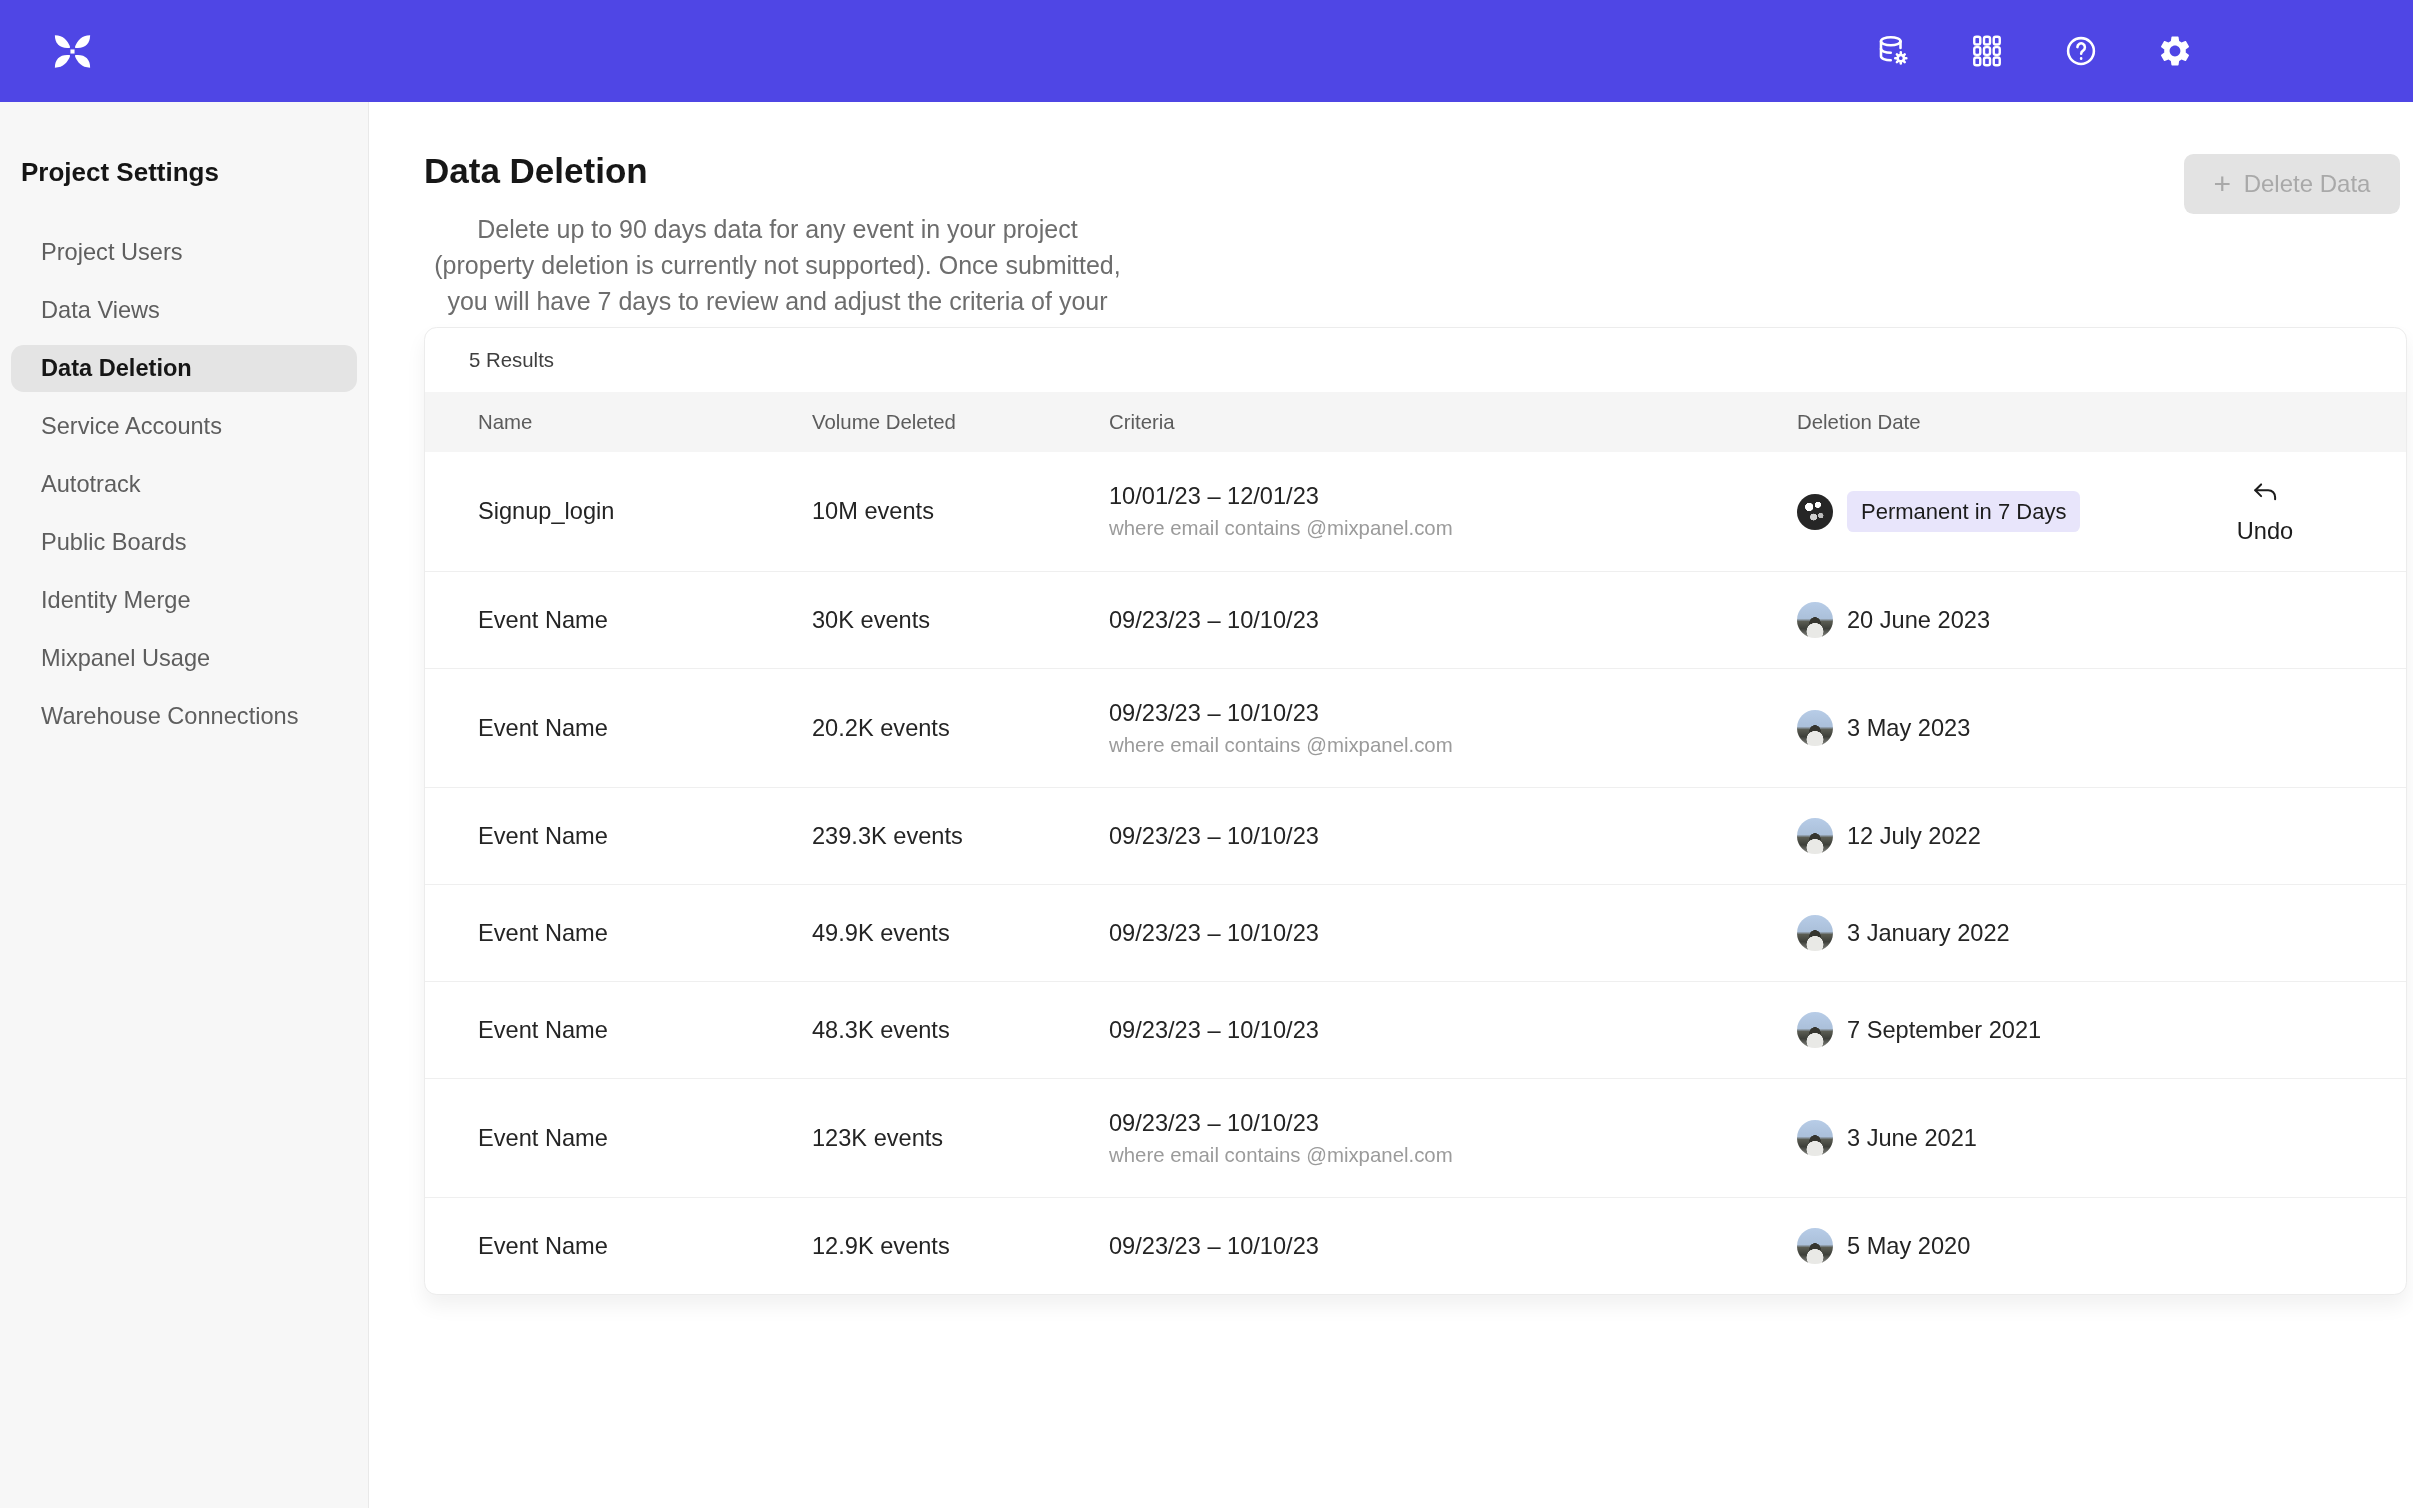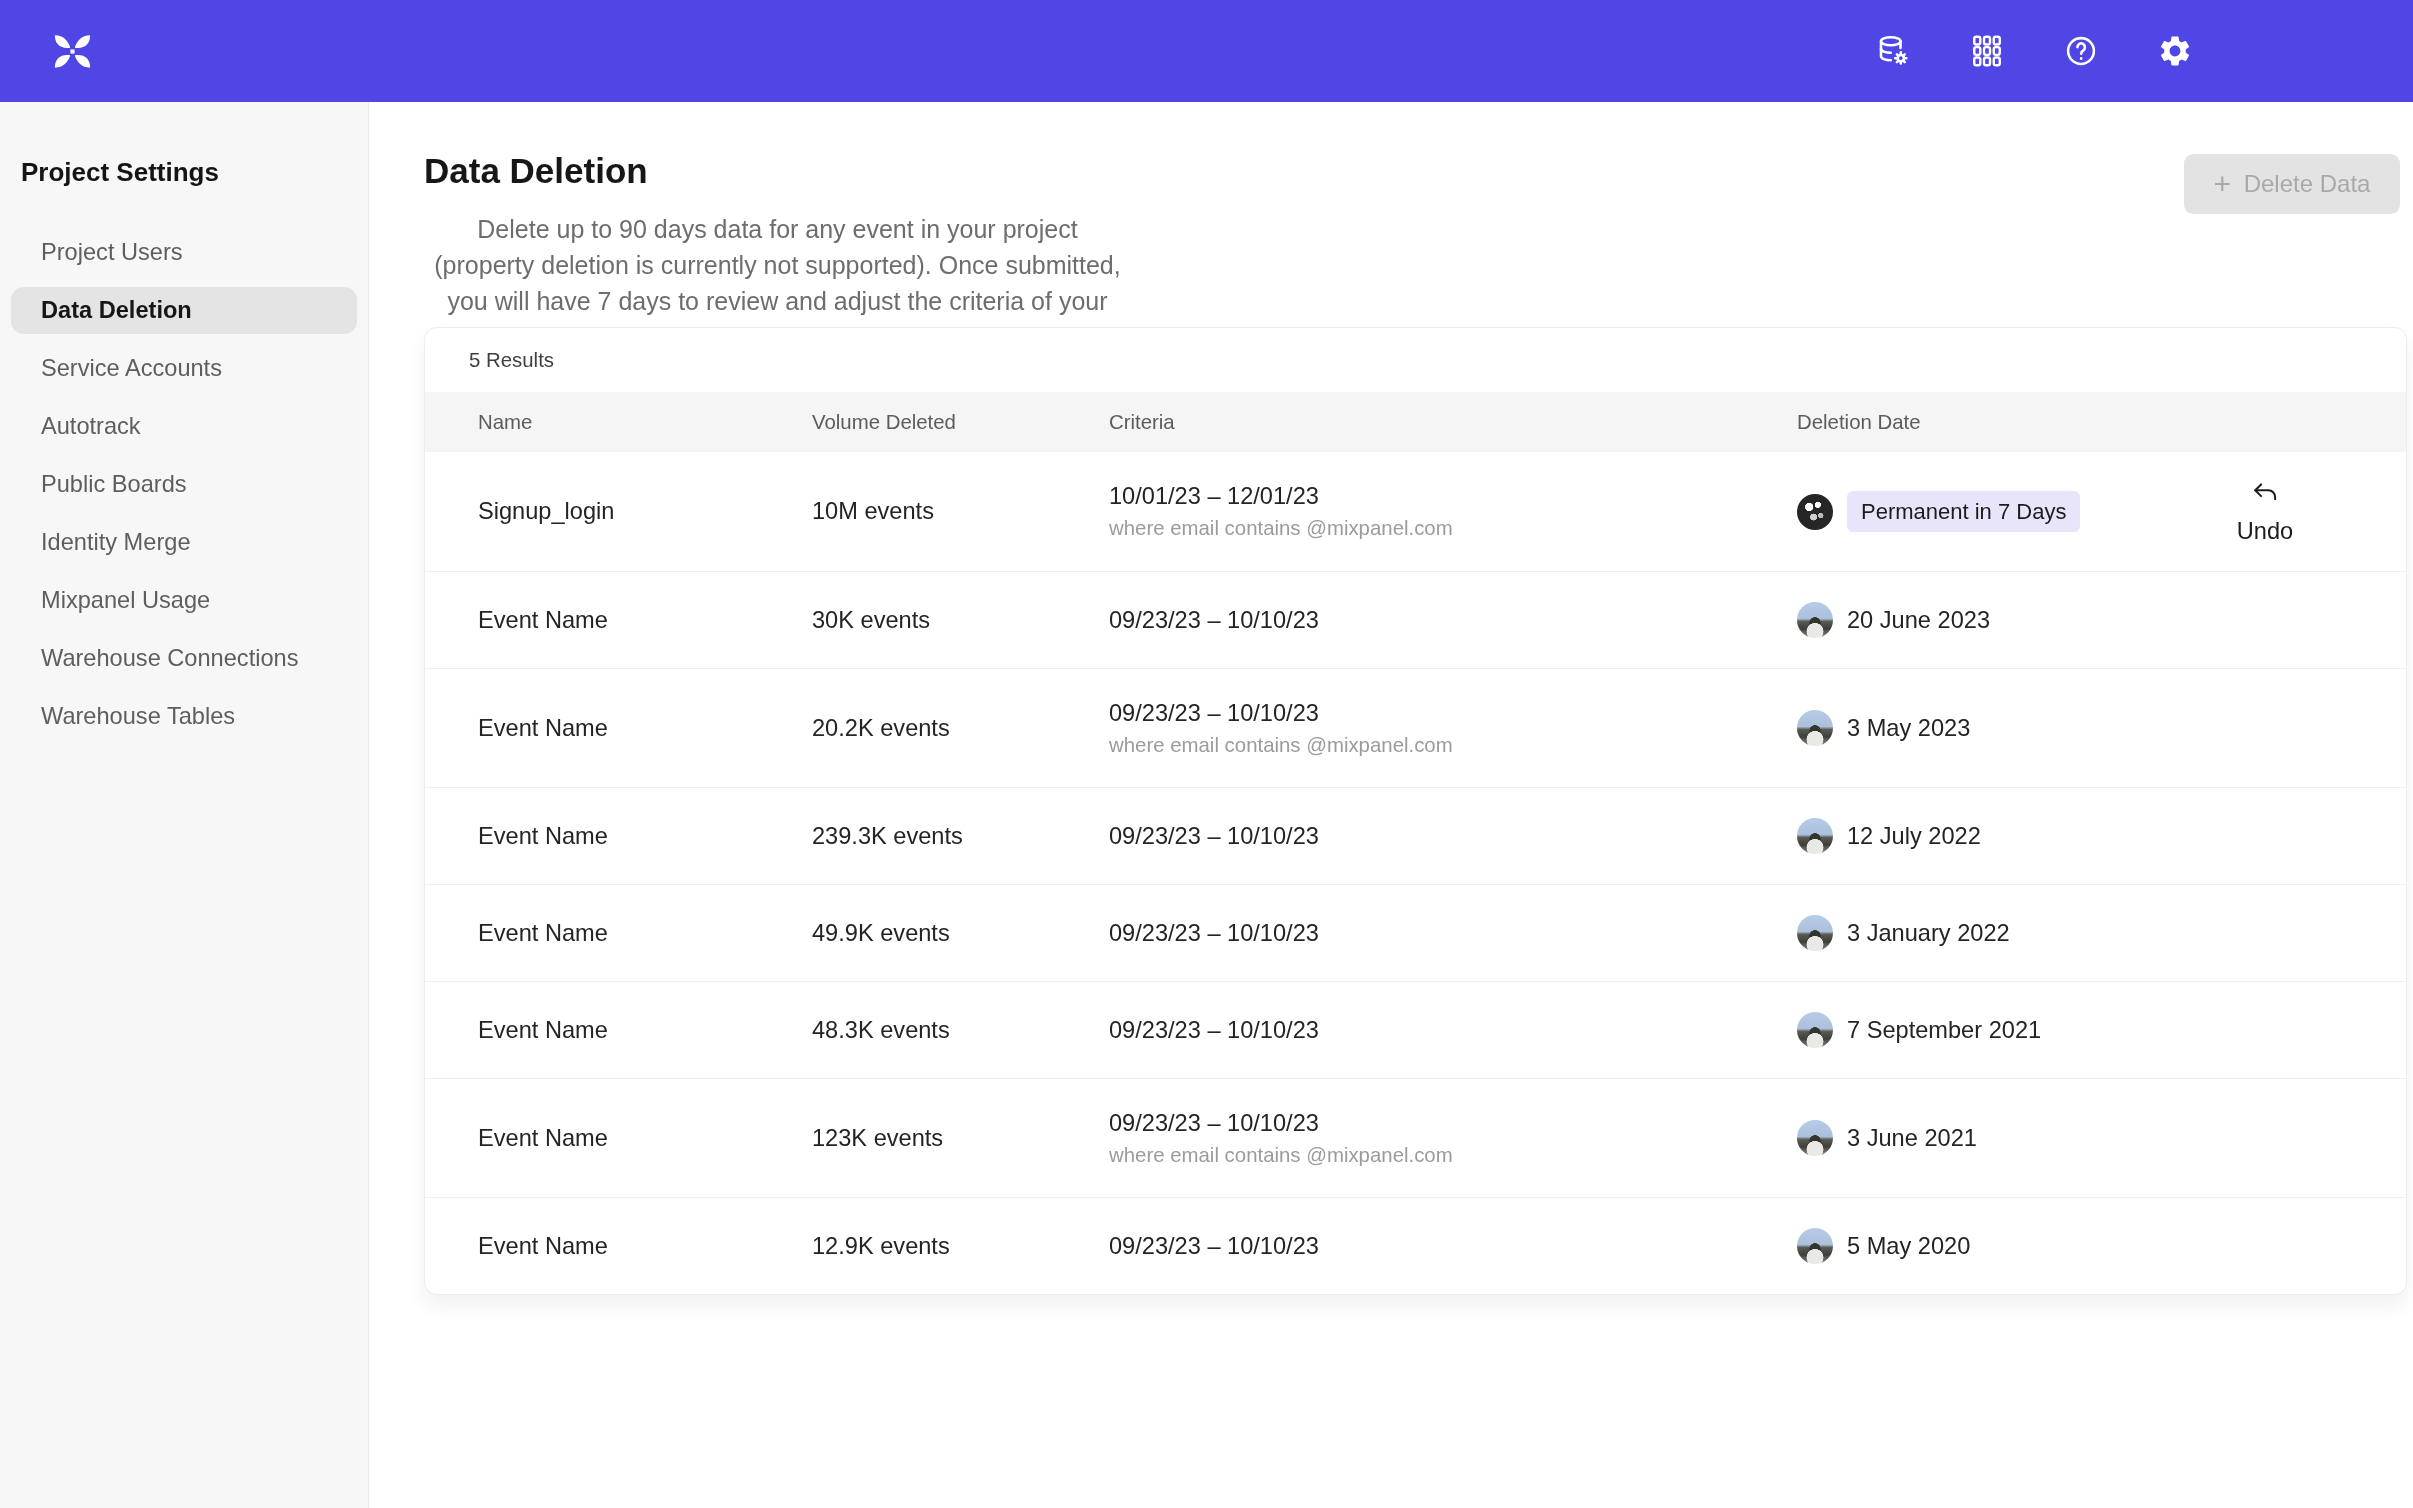--- a/index.html
+++ b/index.html
@@ -109,28 +109,28 @@
         <path d="M19.14 12.94c.04-.3.06-.61.06-.94s-.02-.64-.07-.94l2.03-1.58c.18-.14.23-.41.12-.61l-1.92-3.32c-.12-.22-.37-.29-.59-.22l-2.39.96c-.5-.38-1.03-.7-1.62-.94l-.36-2.54c-.04-.24-.24-.41-.48-.41h-3.84c-.24 0-.43.17-.47.41l-.36 2.54c-.59.24-1.13.57-1.62.94l-2.39-.96c-.22-.08-.47 0-.59.22L2.74 8.87c-.12.21-.08.47.12.61l2.03 1.58c-.05.3-.09.63-.09.94s.02.64.07.94l-2.03 1.58c-.18.14-.23.41-.12.61l1.92 3.32c.12.22.37.29.59.22l2.39-.96c.5.38 1.03.7 1.62.94l.36 2.54c.05.24.24.41.48.41h3.84c.24 0 .44-.17.47-.41l.36-2.54c.59-.24 1.13-.56 1.62-.94l2.39.96c.22.08.47 0 .59-.22l1.92-3.32c.12-.22.07-.47-.12-.61l-2.01-1.58zM12 15.6c-1.98 0-3.6-1.62-3.6-3.6s1.62-3.6 3.6-3.6 3.6 1.62 3.6 3.6-1.62 3.6-3.6 3.6z"></path>
       </svg>
     </div>
   </div>
 </header>
 
 <nav class="sidebar">
   <div class="sidebar-title">Project Settings</div>
   <div>
       <div class="side-item">Project Users</div>
+      <div class="side-item">Data Views</div>
       <div class="side-item active">Data Deletion</div>
       <div class="side-item">Service Accounts</div>
       <div class="side-item">Autotrack</div>
       <div class="side-item">Public Boards</div>
       <div class="side-item">Identity Merge</div>
       <div class="side-item">Mixpanel Usage</div>
       <div class="side-item">Warehouse Connections</div>
-      <div class="side-item">Warehouse Tables</div>
     </div>
 </nav>
 
 <main class="main">
 
   <div class="page-head">
     <h1 class="page-title">Data Deletion</h1>
     <p class="page-desc"><span>Delete up to 90 days data for any event in your project (property deletion is currently not supported). Once submitted, you will have 7 days to review and adjust the criteria of your deletion if needed. </span><a>See guide</a></p>
   </div>
 

